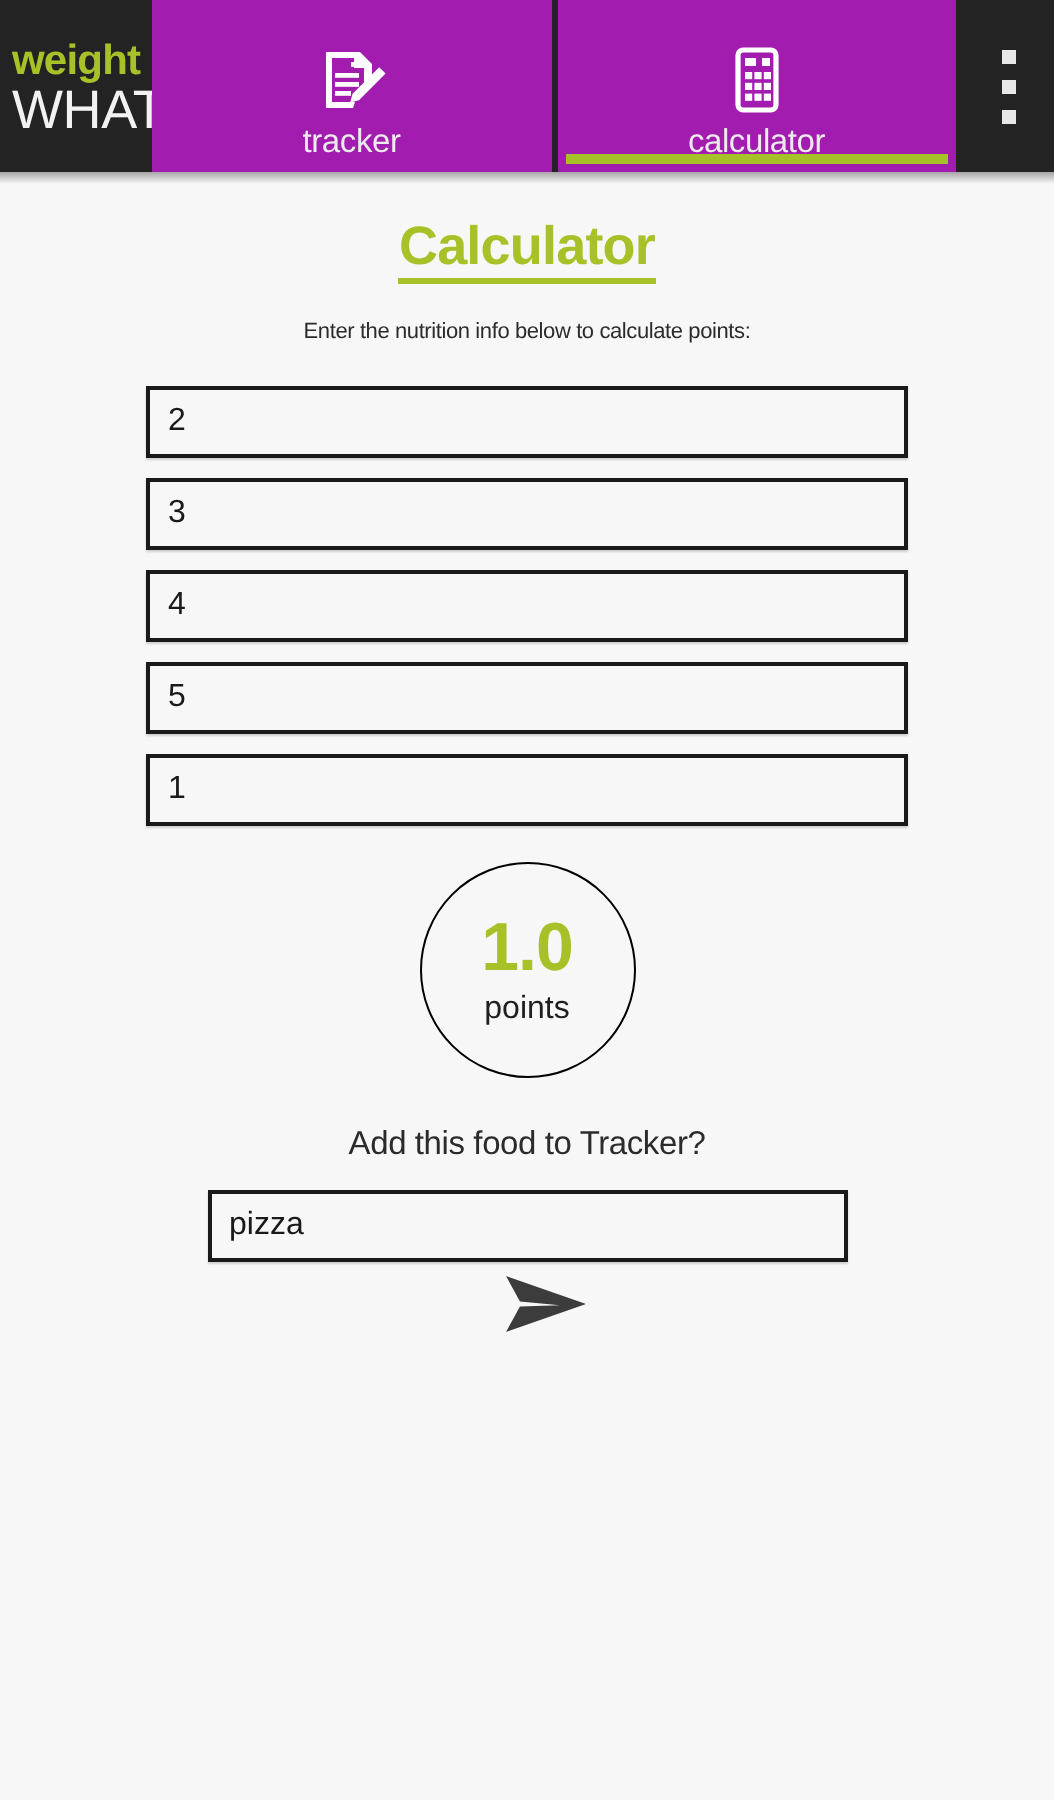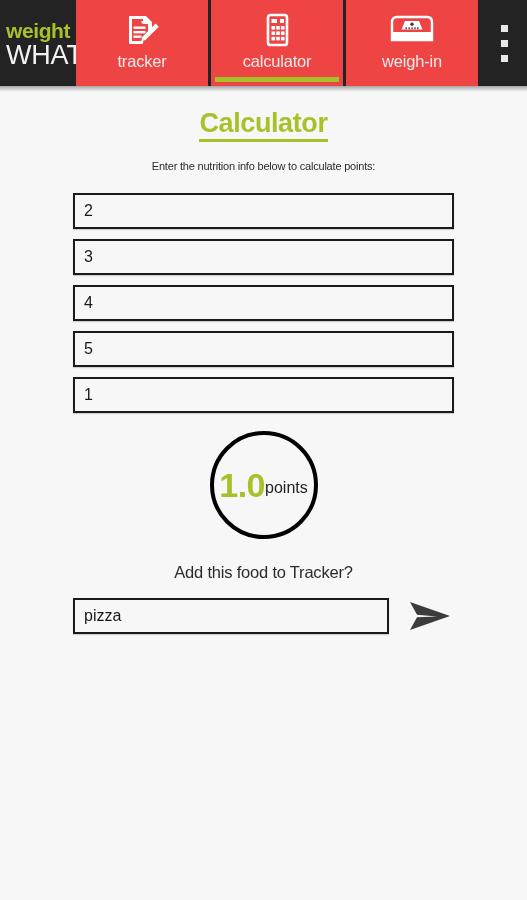--- a/index.html
+++ b/index.html
@@ -64,28 +64,28 @@
   }
 
   
   #tabs {
     display: flex;
     flex: 1 1 auto;
     height: 86px;
   }
   .tab {
     flex: 1 1 0;
-    background: #ef4444;
+    background: #a21caf;
     margin-right: 3px;
     position: relative;
     display: flex;
     flex-direction: column;
     align-items: center;
     justify-content: flex-start;
-    padding-top: 9px;
+    padding-top: 19px;
     cursor: pointer;
   }
   .tab .ticon {
     height: 42px;
     display: flex;
     align-items: center;
     justify-content: center;
   }
   .tab .tlabel {
     color: #ebebeb;
@@ -176,22 +176,23 @@
   
   #points-wrap {
     margin-top: 18px;
     display: flex;
     justify-content: center;
   }
   #points-circle {
     width: 108px;
     height: 108px;
     border-radius: 50%;
-    border: 4px solid #000000;
-    display: flex;
+    border: 1px solid #000000;
+    display: flex;
+    flex-direction: column;
     align-items: center;
     justify-content: center;
     background: #f7f7f7;
   }
   #points-value {
     color: #a7c229;
     font-size: 34px;
     font-weight: bold;
     line-height: 34px;
     letter-spacing: -0.5px;
@@ -210,20 +211,21 @@
     font-size: 16.5px;
     margin-top: 24px;
     letter-spacing: -0.2px;
   }
 
   #add-row {
     margin-top: 13px;
     padding: 0 73px 0 73px;
     display: flex;
     align-items: center;
+    flex-direction: column;
   }
   #food-input {
     width: 320px;
     height: 36px;
     background: #f7f7f7;
     border: 2px solid #1a1a1a;
     font-family: "Liberation Sans", sans-serif;
     font-size: 16px;
     color: #1a1a1a;
     padding: 0 9px;
@@ -283,37 +285,20 @@
           <rect x="23.9" y="21.4" width="3.6" height="3.6" fill="#ffffff"></rect>
           <rect x="14.5" y="26.8" width="3.6" height="3.6" fill="#ffffff"></rect>
           <rect x="19.2" y="26.8" width="3.6" height="3.6" fill="#ffffff"></rect>
           <rect x="23.9" y="26.8" width="3.6" height="3.6" fill="#ffffff"></rect>
         </svg>
       </div>
       <div class="tlabel">calculator</div>
       <div class="underline"></div>
     </div>
 
-    <div class="tab">
-      <div class="ticon">
-        <svg width="52" height="40" viewBox="0 0 52 40">
-          <path d="M6 30 L6 12 Q6 7 11 7 L41 7 Q46 7 46 12 L46 30 z" fill="none" stroke="#ffffff" stroke-width="2.4"></path>
-          <path d="M6 22 L46 22 L46 30 L6 30 z" fill="#ffffff"></path>
-          <path d="M19 11 L33 11 L36.5 19.5 L15.5 19.5 z" fill="#ffffff"></path>
-          <circle cx="26" cy="14.2" r="1.7" fill="#3a3a3a"></circle>
-          <rect x="19.5" y="17.2" width="1.3" height="2" fill="#3a3a3a"></rect>
-          <rect x="22.5" y="17.2" width="1.3" height="2" fill="#3a3a3a"></rect>
-          <rect x="25.4" y="17.2" width="1.3" height="2" fill="#3a3a3a"></rect>
-          <rect x="28.3" y="17.2" width="1.3" height="2" fill="#3a3a3a"></rect>
-          <rect x="31.2" y="17.2" width="1.3" height="2" fill="#3a3a3a"></rect>
-        </svg>
-      </div>
-      <div class="tlabel">weigh-in</div>
-      <div class="underline"></div>
-    </div>
 
 
   </div>
 
   <div id="overflow">
     <div class="dot"></div>
     <div class="dot"></div>
     <div class="dot"></div>
   </div>
 

